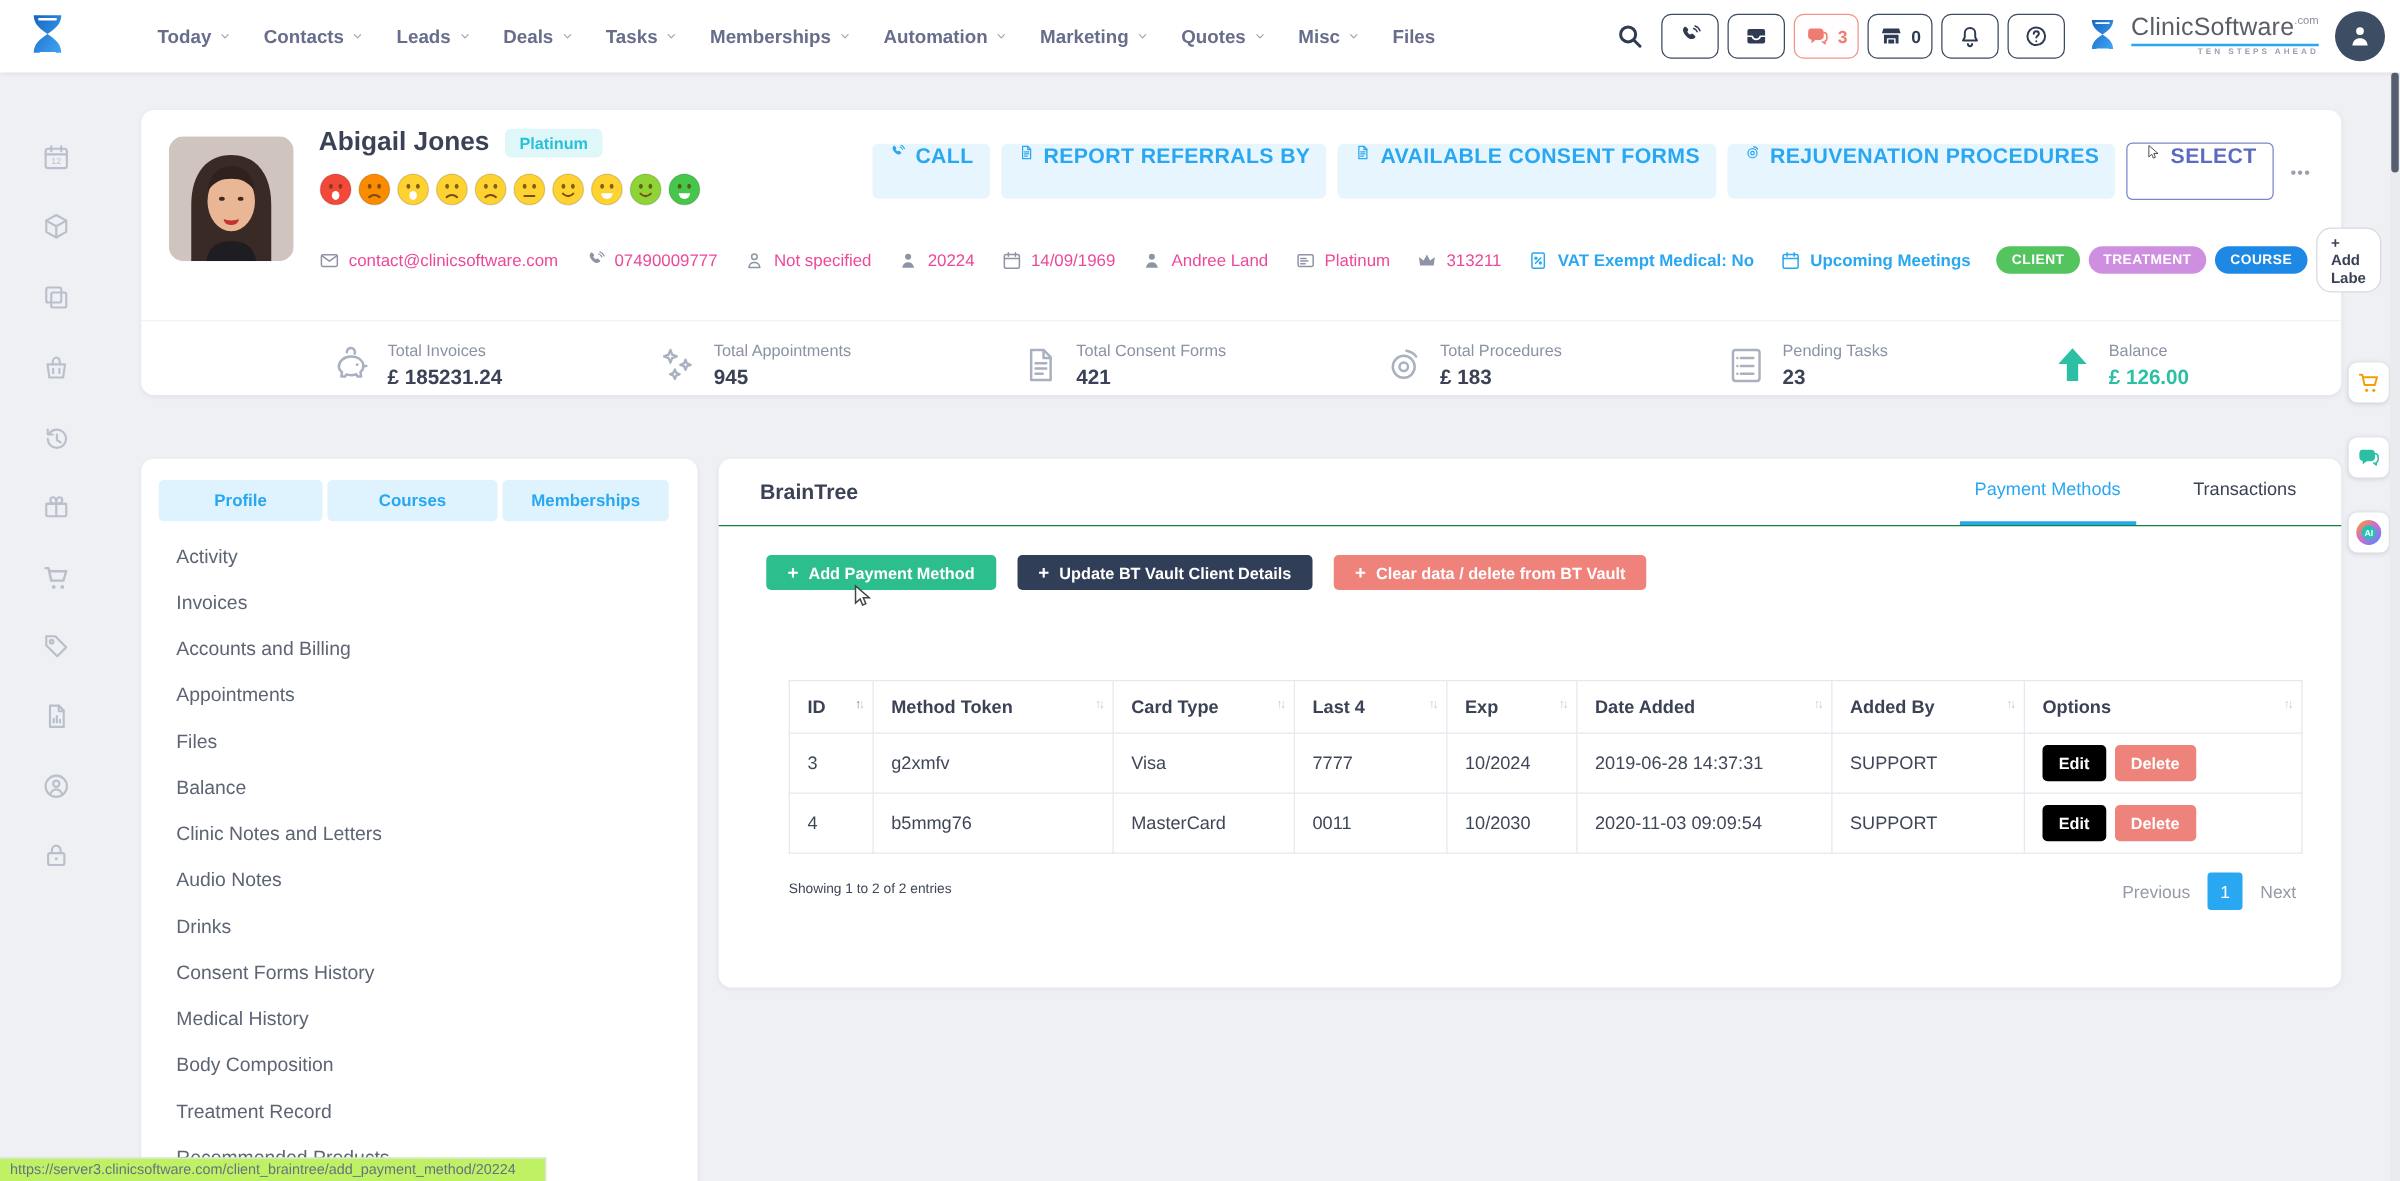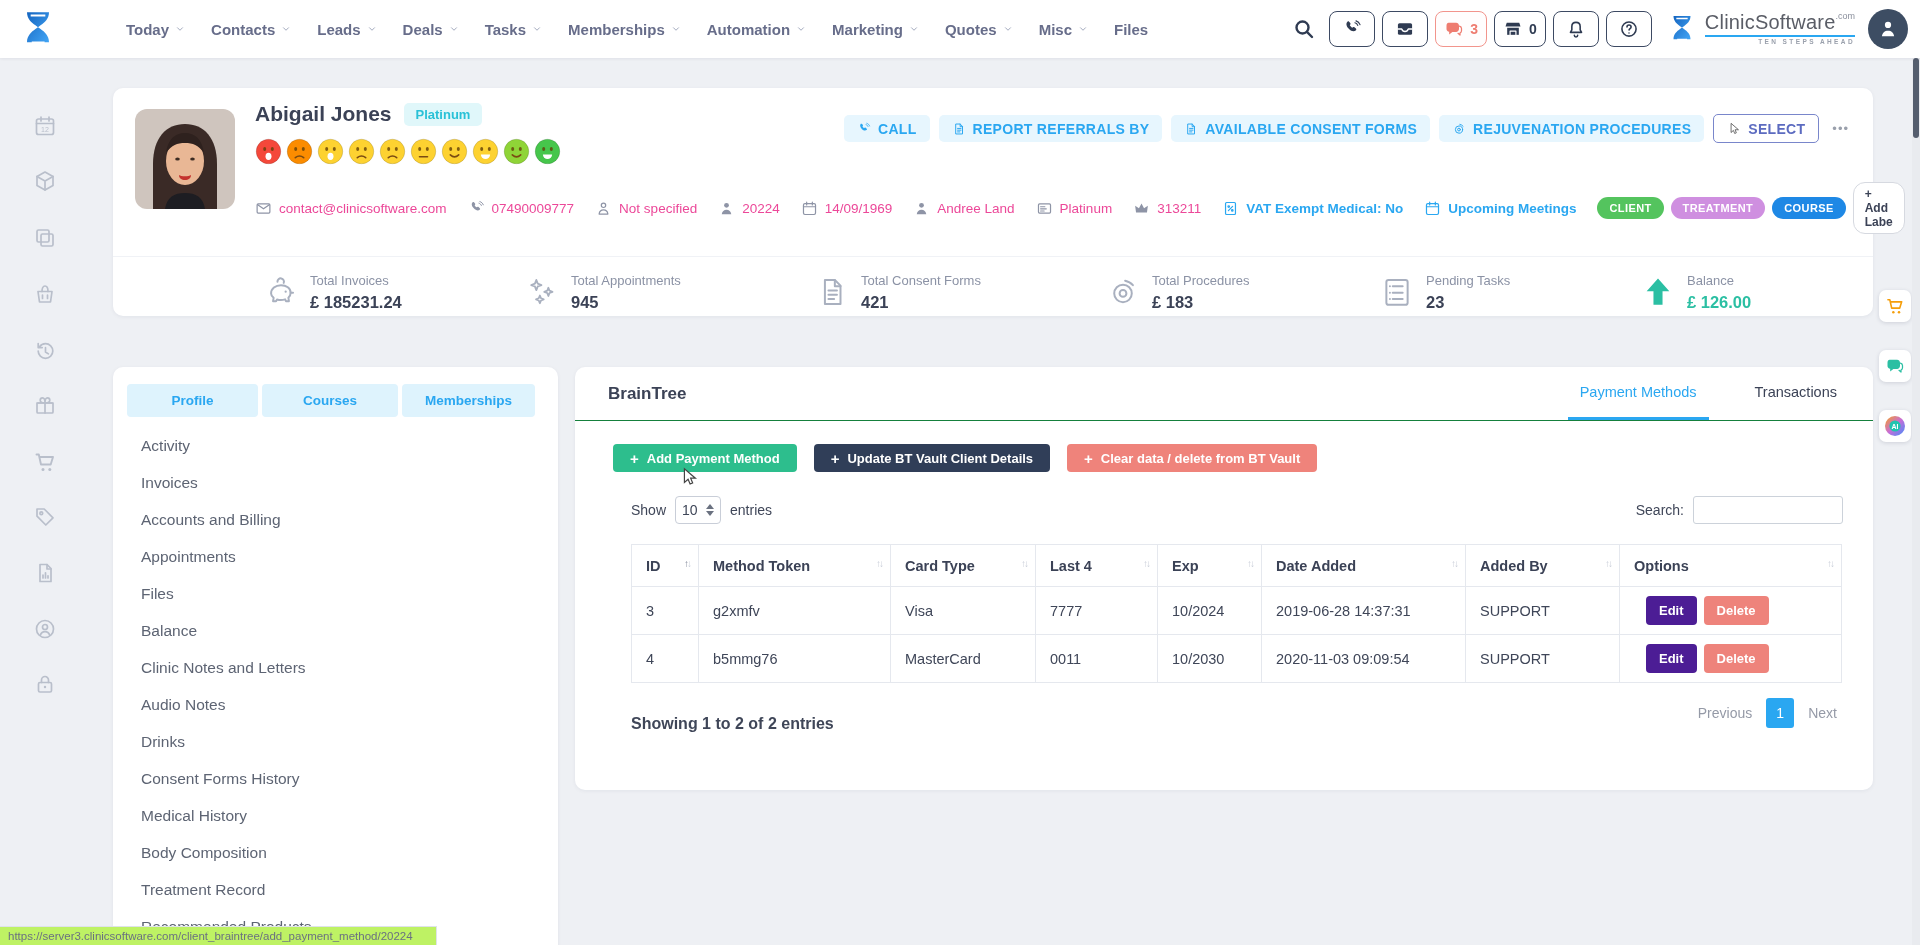--- a/index.html
+++ b/index.html
@@ -47,22 +47,22 @@
   .contact-row{position:absolute;left:142px;right:22px;top:94px;display:flex;align-items:center;gap:21px;}
   .ci{display:flex;align-items:center;gap:7px;font-size:13.5px;color:#ec4899;white-space:nowrap;}
   .ci .ic{width:17px;height:17px;color:#8e94a6;}
   .ci.accent{color:#2aa7f1;font-weight:700;cursor:pointer;}
   .ci.accent .ic{color:#2aa7f1;}
   .label-group{margin-left:auto;display:flex;align-items:center;gap:7px;}
   .pill{color:#fff;font-size:11px;font-weight:700;letter-spacing:.4px;padding:5px 12px;border-radius:12px;}
   .add-label{border:1px solid #d6d9e0;color:#3b4256;font-size:12px;font-weight:700;padding:4px 11px;
              border-radius:12px;background:#fff;cursor:pointer;}
   .actions-row{position:absolute;right:20px;top:26px;display:flex;align-items:center;gap:9px;}
-  .chip{display:flex;align-items:center;gap:7px;background:#e7f6fe;color:#2aa7f1;font-size:14px;font-weight:700;
-        letter-spacing:.3px;padding:0 13px;height:27px;border-radius:5px;cursor:pointer;white-space:nowrap;}
+  .chip{display:flex;align-items:flex-start;gap:7px;background:#e7f6fe;color:#2aa7f1;font-size:17px;font-weight:700;
+        letter-spacing:.3px;padding:0 13px;height:44px;border-radius:5px;cursor:pointer;white-space:nowrap;}
   .chip .ic{width:14px;height:14px;}
   .chip.outline{background:#fff;border:1.4px solid #7986cb;color:#5c6bc0;}
   .more-dots{color:#9aa0ac;font-size:13px;letter-spacing:1px;cursor:pointer;padding:0 4px;}
   .stats-row{position:absolute;left:0;right:0;top:168px;bottom:0;border-top:1px solid #f0f2f6;}
   .stat{position:absolute;top:16px;display:flex;gap:12px;align-items:flex-start;}
   .stat .ic{width:34px;height:34px;color:#a9b0bf;stroke-width:1.4;margin-top:2px;}
   .stat .ic.accent{color:#2bbfa3;}
   .stat-label{font-size:13px;color:#8b92a5;margin-bottom:5px;}
   .stat-value{font-size:16.5px;font-weight:700;color:#3b4256;}
   .stat-value.accent{color:#2bbfa3;}
@@ -103,24 +103,24 @@
   .search-input{width:150px;height:28px;border:1px solid #ccd2da;border-radius:3px;box-sizing:border-box;
                 font-family:inherit;font-size:13px;padding:0 8px;outline:none;}
   .pm-table{position:absolute;left:56px;top:177px;border-collapse:collapse;}
   .pm-table th,.pm-table td{border:1px solid #e5e8ee;text-align:left;padding:0 14px;font-size:14.5px;color:#3f4658;box-sizing:border-box;}
   .pm-table th{height:42px;font-weight:700;color:#3b4256;position:relative;}
   .pm-table td{height:48px;}
   .sort{position:absolute;right:8px;top:13px;font-size:10px;color:#c8cdd8;letter-spacing:-2px;}
   .sort .on{color:#7e8596;}
   .row-btn{height:29px;border:none;border-radius:4px;color:#fff;font-size:13px;font-weight:700;padding:0 13px;
            margin-right:7px;cursor:pointer;font-family:inherit;}
-  .row-btn.blue{background:#4c1d95;margin-left:12px;}
+  .row-btn.blue{background:#000000;}
   .row-btn.red{background:#ee837b;}
   .table-footer{position:absolute;left:56px;right:30px;top:331px;height:32px;}
-  .tf-summary{position:absolute;left:0;top:17px;font-size:16px;color:#3f4658;font-weight:bold;}
+  .tf-summary{position:absolute;left:0;top:7px;font-size:11px;color:#3f4658;}
   .paging{position:absolute;right:0;top:0;display:flex;align-items:center;gap:8px;}
   .page-link{color:#959aa7;font-size:14px;padding:6px 6px;cursor:pointer;}
   .page-num{width:28px;height:30px;background:#2aa7f1;color:#fff;border-radius:3px;display:flex;align-items:center;
             justify-content:center;font-size:14px;cursor:pointer;}
 
   
   .float-box{position:absolute;width:32px;height:32px;background:#fff;border-radius:7px;
              box-shadow:0 1px 4px rgba(25,35,70,.15);display:flex;align-items:center;justify-content:center;cursor:pointer;}
   .scroll-track{position:absolute;right:0;top:0;width:8px;height:945px;background:#e9ebef;}
   .scroll-thumb{position:absolute;right:1px;top:58px;width:6px;height:80px;background:#555e6e;border-radius:3px;}
@@ -724,37 +724,20 @@
         </span>
         <span class="btn dark">
           <span class="plus">+</span>
           <span>Update BT Vault Client Details</span>
         </span>
         <span class="btn red">
           <span class="plus">+</span>
           <span>Clear data / delete from BT Vault</span>
         </span>
       </div>
-    <div class="controls-row">
-      <div class="show-group">
-        <span>Show</span>
-        <div class="show-select">
-          <span>10</span>
-          <span class="spin">
-              <i class="up"></i>
-              <i class="dn"></i>
-            </span>
-        </div>
-        <span>entries</span>
-      </div>
-      <div class="search-group">
-        <span>Search:</span>
-        <input class="search-input" type="text" value="" style="">
-      </div>
-    </div>
     <table class="pm-table">
       <thead>
           <tr id="tHead">
             <th style="width:67px"><span>ID</span><span class="sort"><span class="on">↑</span><span>↓</span></span></th>
             <th style="width:192px"><span>Method Token</span><span class="sort"><span class="">↑</span><span>↓</span></span></th>
             <th style="width:145px"><span>Card Type</span><span class="sort"><span class="">↑</span><span>↓</span></span></th>
             <th style="width:122px"><span>Last 4</span><span class="sort"><span class="">↑</span><span>↓</span></span></th>
             <th style="width:104px"><span>Exp</span><span class="sort"><span class="">↑</span><span>↓</span></span></th>
             <th style="width:204px"><span>Date Added</span><span class="sort"><span class="">↑</span><span>↓</span></span></th>
             <th style="width:154px"><span>Added By</span><span class="sort"><span class="">↑</span><span>↓</span></span></th>

